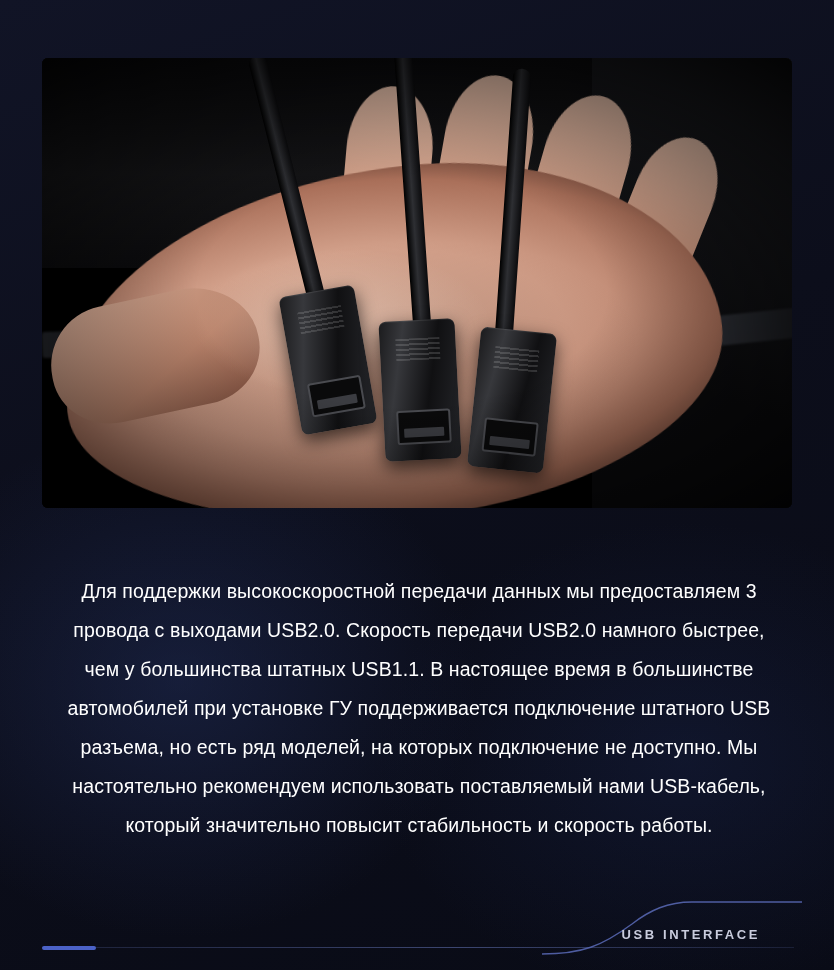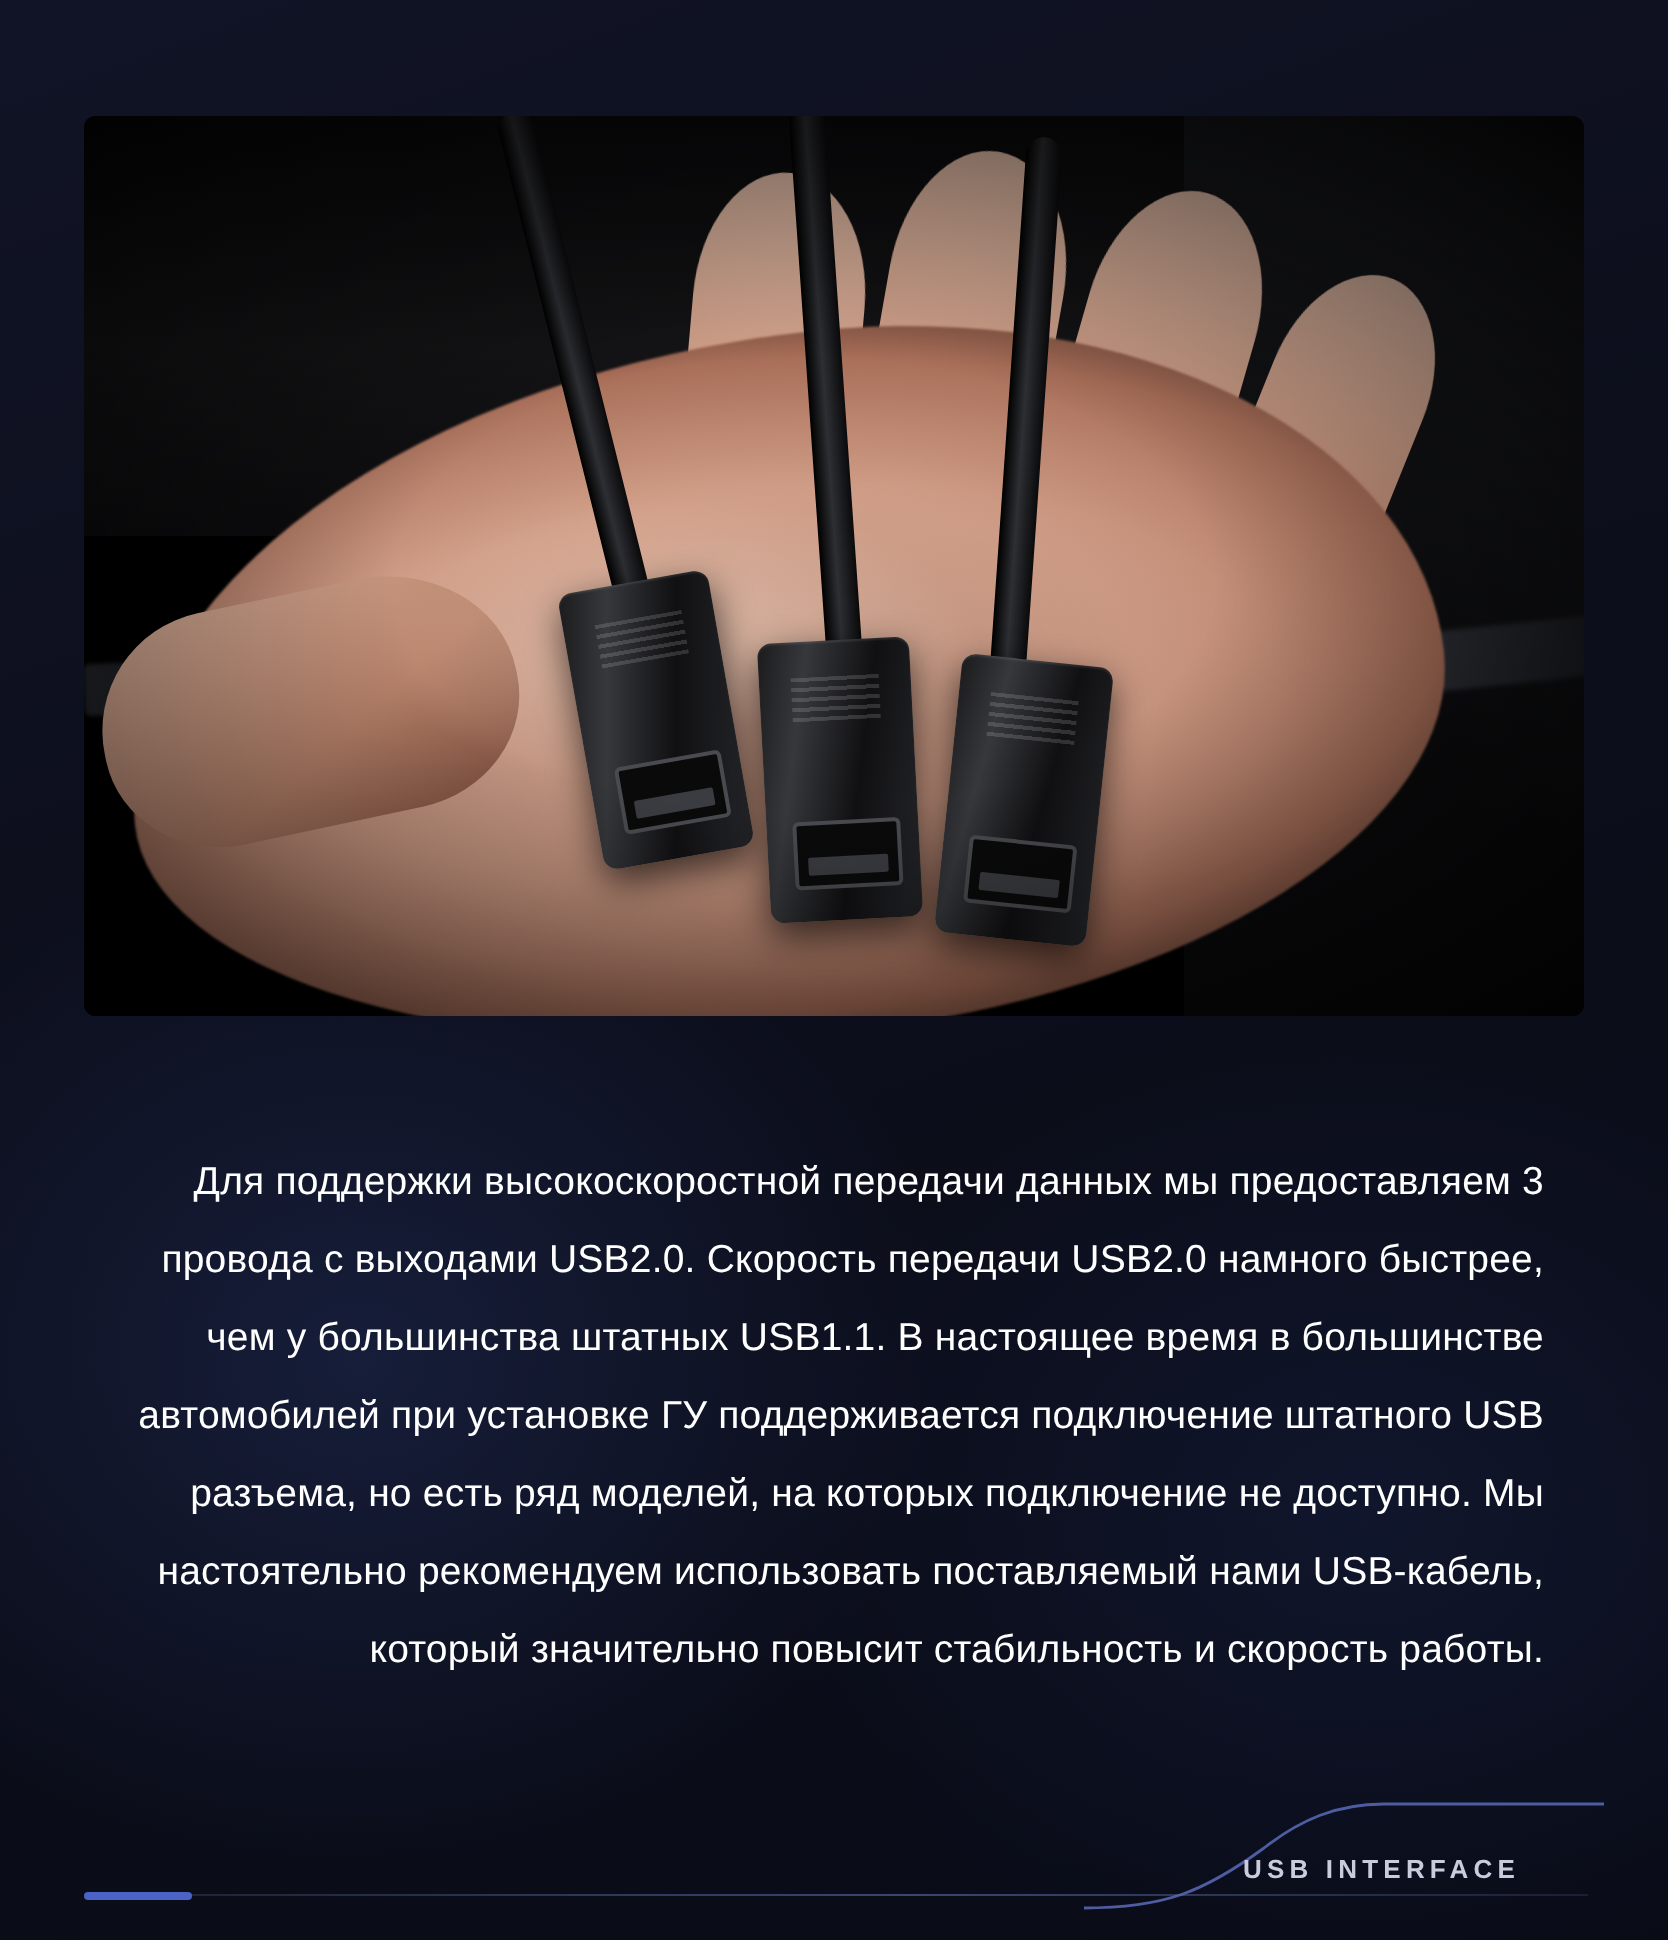--- a/index.html
+++ b/index.html
@@ -182,21 +182,21 @@
   
   .body-copy {
     position: absolute;
     left: 66px;
     top: 552px;
     width: 706px;
     color: #ffffff;
     font-size: 19.5px;
     line-height: 39px;
     letter-spacing: .1px;
-    text-align: right;
+    text-align: center;
   }
 
   
   .footer {
     position: absolute;
     left: 0;
     bottom: 0;
     width: 802px;
     height: 78px;
   }

